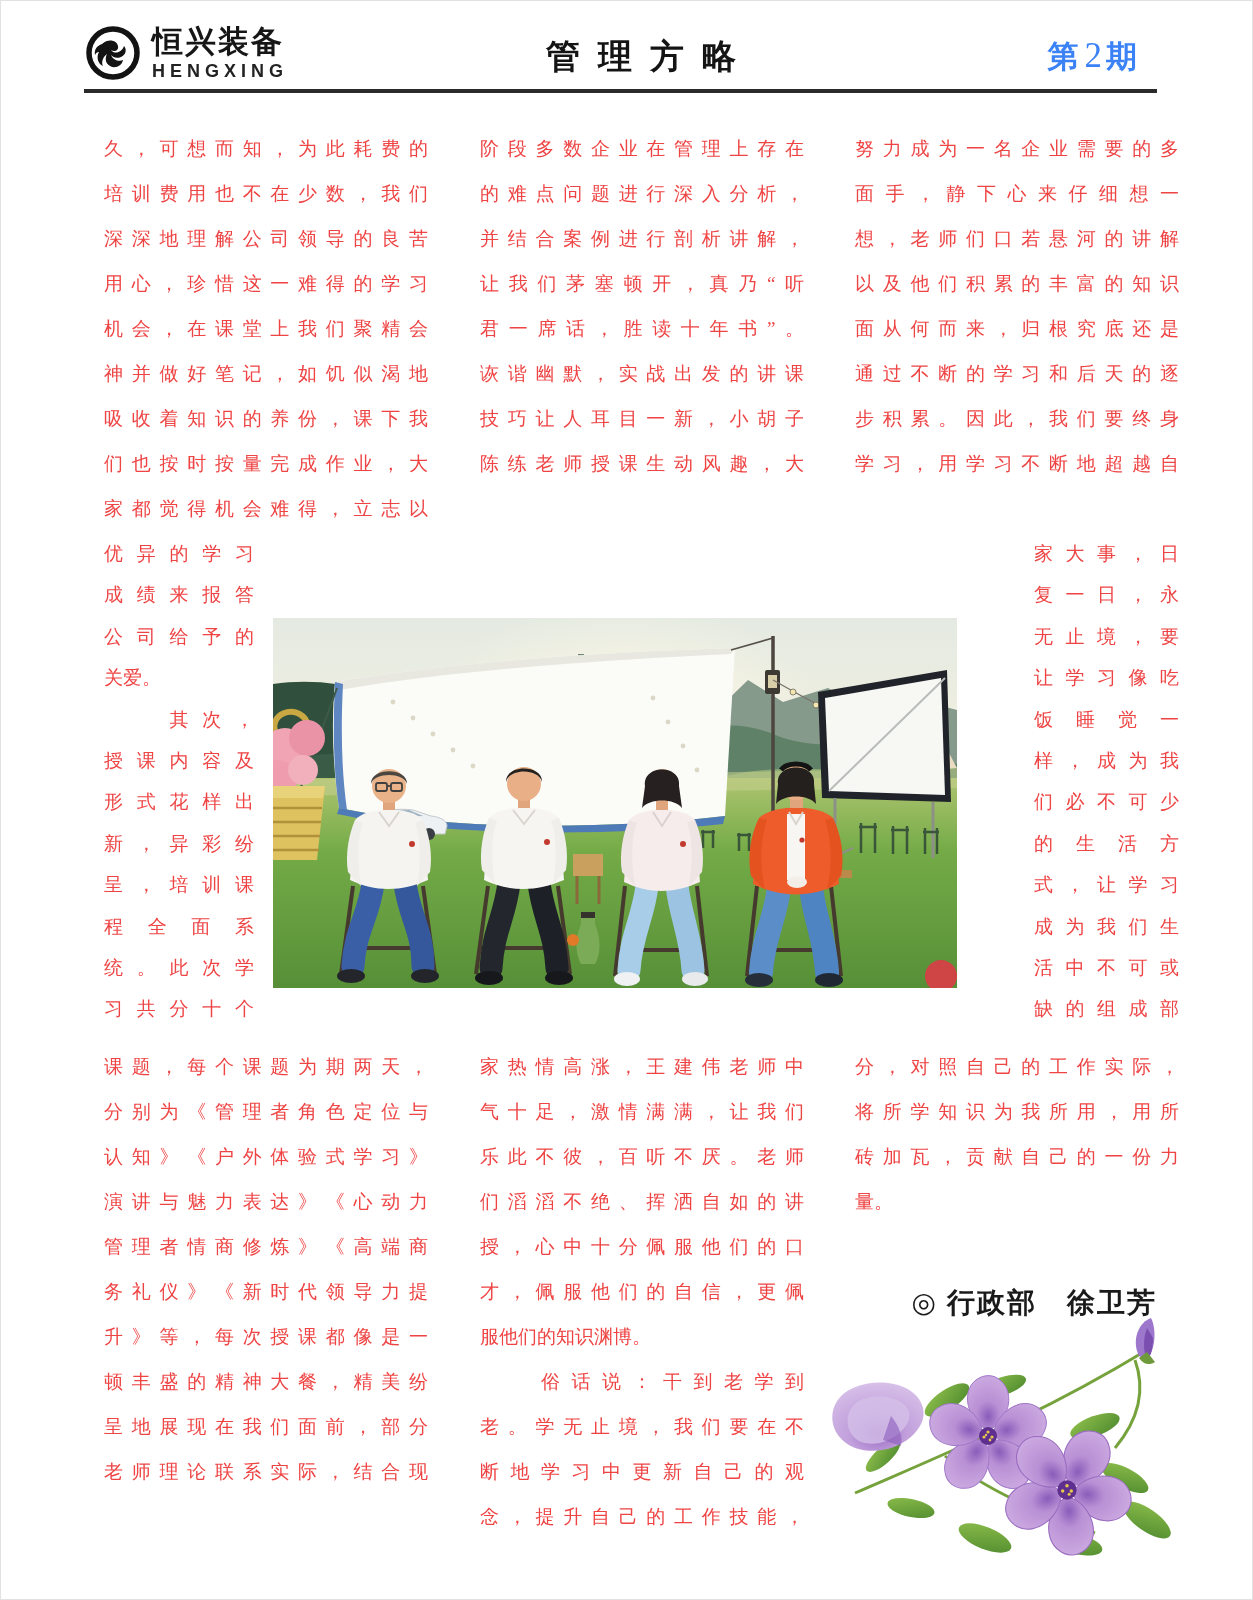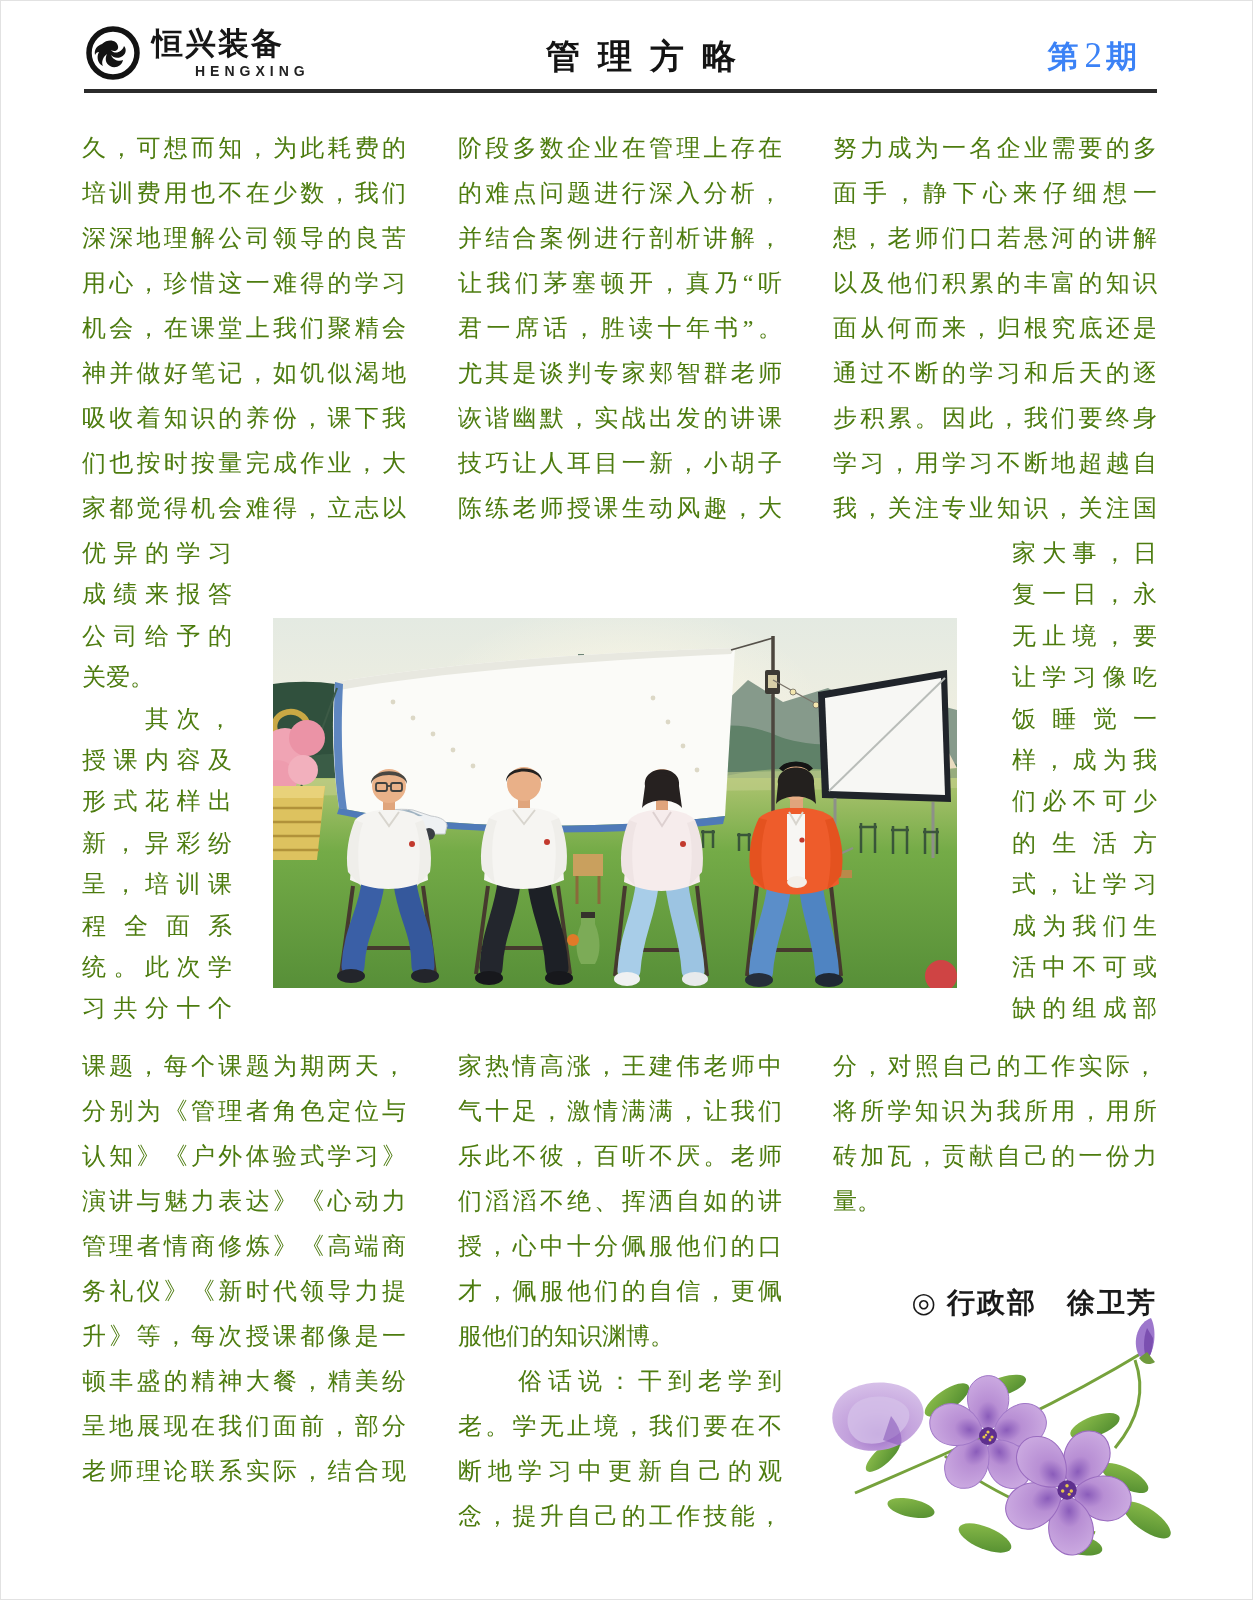--- a/index.html
+++ b/index.html
@@ -7,29 +7,29 @@
     position:relative;width:1253px;height:1600px;background:#ffffff;
     margin:0 auto;overflow:hidden;
     font-family:"Liberation Serif","DejaVu Serif",serif;color:#1c1c1c;
     box-shadow:0 0 0 1px #e2e2e2 inset;
   }
   
   .hdr-logo{position:absolute;left:84px;top:24px;display:flex;align-items:center;gap:10px;}
   .hdr-logo svg{display:block;}
   .logo-txt{display:flex;flex-direction:column;line-height:1;}
   .logo-cn{font-family:"Liberation Sans","DejaVu Sans",sans-serif;font-weight:800;font-size:31px;letter-spacing:2px;color:#161616;}
-  .logo-en{font-family:"Liberation Sans","DejaVu Sans",sans-serif;font-weight:700;font-size:14px;letter-spacing:5px;color:#222;margin-top:5px;margin-left:43px;}
+  .logo-en{font-family:"Liberation Sans","DejaVu Sans",sans-serif;font-weight:700;font-size:18px;letter-spacing:5px;color:#222;margin-top:5px;}
   .hdr-title{position:absolute;left:0;right:0;top:34px;text-align:center;
     font-size:34px;font-weight:700;letter-spacing:18px;text-indent:18px;color:#141414;padding-left:29px;}
   .hdr-issue{position:absolute;right:110px;top:36px;font-weight:700;color:#3b82f6;white-space:nowrap;}
   .hdr-issue .zh{font-size:31px;letter-spacing:6px;}
   .hdr-issue .num{font-size:35px;font-weight:400;letter-spacing:4px;}
   .hdr-rule{position:absolute;left:84px;top:89px;width:1073px;height:4px;background:#2b2b2b;}
   
-  .tb{position:absolute;font-size:24px;color:#4d7c0f;}
+  .tb{position:absolute;font-size:19px;color:#ef4444;margin-left:22px;}
   .tb .line{text-align:justify;text-align-last:justify;white-space:nowrap;overflow:visible;}
   .tb .line.nj{text-align-last:left;}
   .tb.wide .line{height:45px;line-height:45px;}
   .tb.narrow .line{height:41.4px;line-height:41.4px;}
   .byline{position:absolute;left:833px;width:324px;top:1284px;text-align:right;
     font-size:28px;font-weight:700;letter-spacing:2px;color:#1a1a1a;}
   
   .photo{position:absolute;left:273px;top:618px;width:684px;height:370px;overflow:hidden;}
   .photo svg{display:block;}
   .flower{position:absolute;left:795px;top:1308px;width:390px;height:268px;}
@@ -97,21 +97,20 @@
       <div class="line">呈地展现在我们面前，部分</div>
       <div class="line">老师理论联系实际，结合现</div>
     </div>
 
   <div class="tb wide" style="left:458px; top:126px;  width:324px;">
       <div class="line">阶段多数企业在管理上存在</div>
       <div class="line">的难点问题进行深入分析，</div>
       <div class="line">并结合案例进行剖析讲解，</div>
       <div class="line">让我们茅塞顿开，真乃“听</div>
       <div class="line">君一席话，胜读十年书”。</div>
-      <div class="line">尤其是谈判专家郏智群老师</div>
       <div class="line">诙谐幽默，实战出发的讲课</div>
       <div class="line">技巧让人耳目一新，小胡子</div>
       <div class="line">陈练老师授课生动风趣，大</div>
     </div>
   <div class="tb wide" style="left:458px; top:1044px; width:324px;">
       <div class="line">家热情高涨，王建伟老师中</div>
       <div class="line">气十足，激情满满，让我们</div>
       <div class="line">乐此不彼，百听不厌。老师</div>
       <div class="line">们滔滔不绝、挥洒自如的讲</div>
       <div class="line">授，心中十分佩服他们的口</div>
@@ -125,21 +124,20 @@
 
   <div class="tb wide" style="left:833px; top:126px;  width:324px;">
       <div class="line">努力成为一名企业需要的多</div>
       <div class="line">面手，静下心来仔细想一</div>
       <div class="line">想，老师们口若悬河的讲解</div>
       <div class="line">以及他们积累的丰富的知识</div>
       <div class="line">面从何而来，归根究底还是</div>
       <div class="line">通过不断的学习和后天的逐</div>
       <div class="line">步积累。因此，我们要终身</div>
       <div class="line">学习，用学习不断地超越自</div>
-      <div class="line">我，关注专业知识，关注国</div>
     </div>
   <div class="tb narrow" style="left:1012px;top:533px;  width:145px;">
       <div class="line">家大事，日</div>
       <div class="line">复一日，永</div>
       <div class="line">无止境，要</div>
       <div class="line">让学习像吃</div>
       <div class="line">饭睡觉一</div>
       <div class="line">样，成为我</div>
       <div class="line">们必不可少</div>
       <div class="line">的生活方</div>

